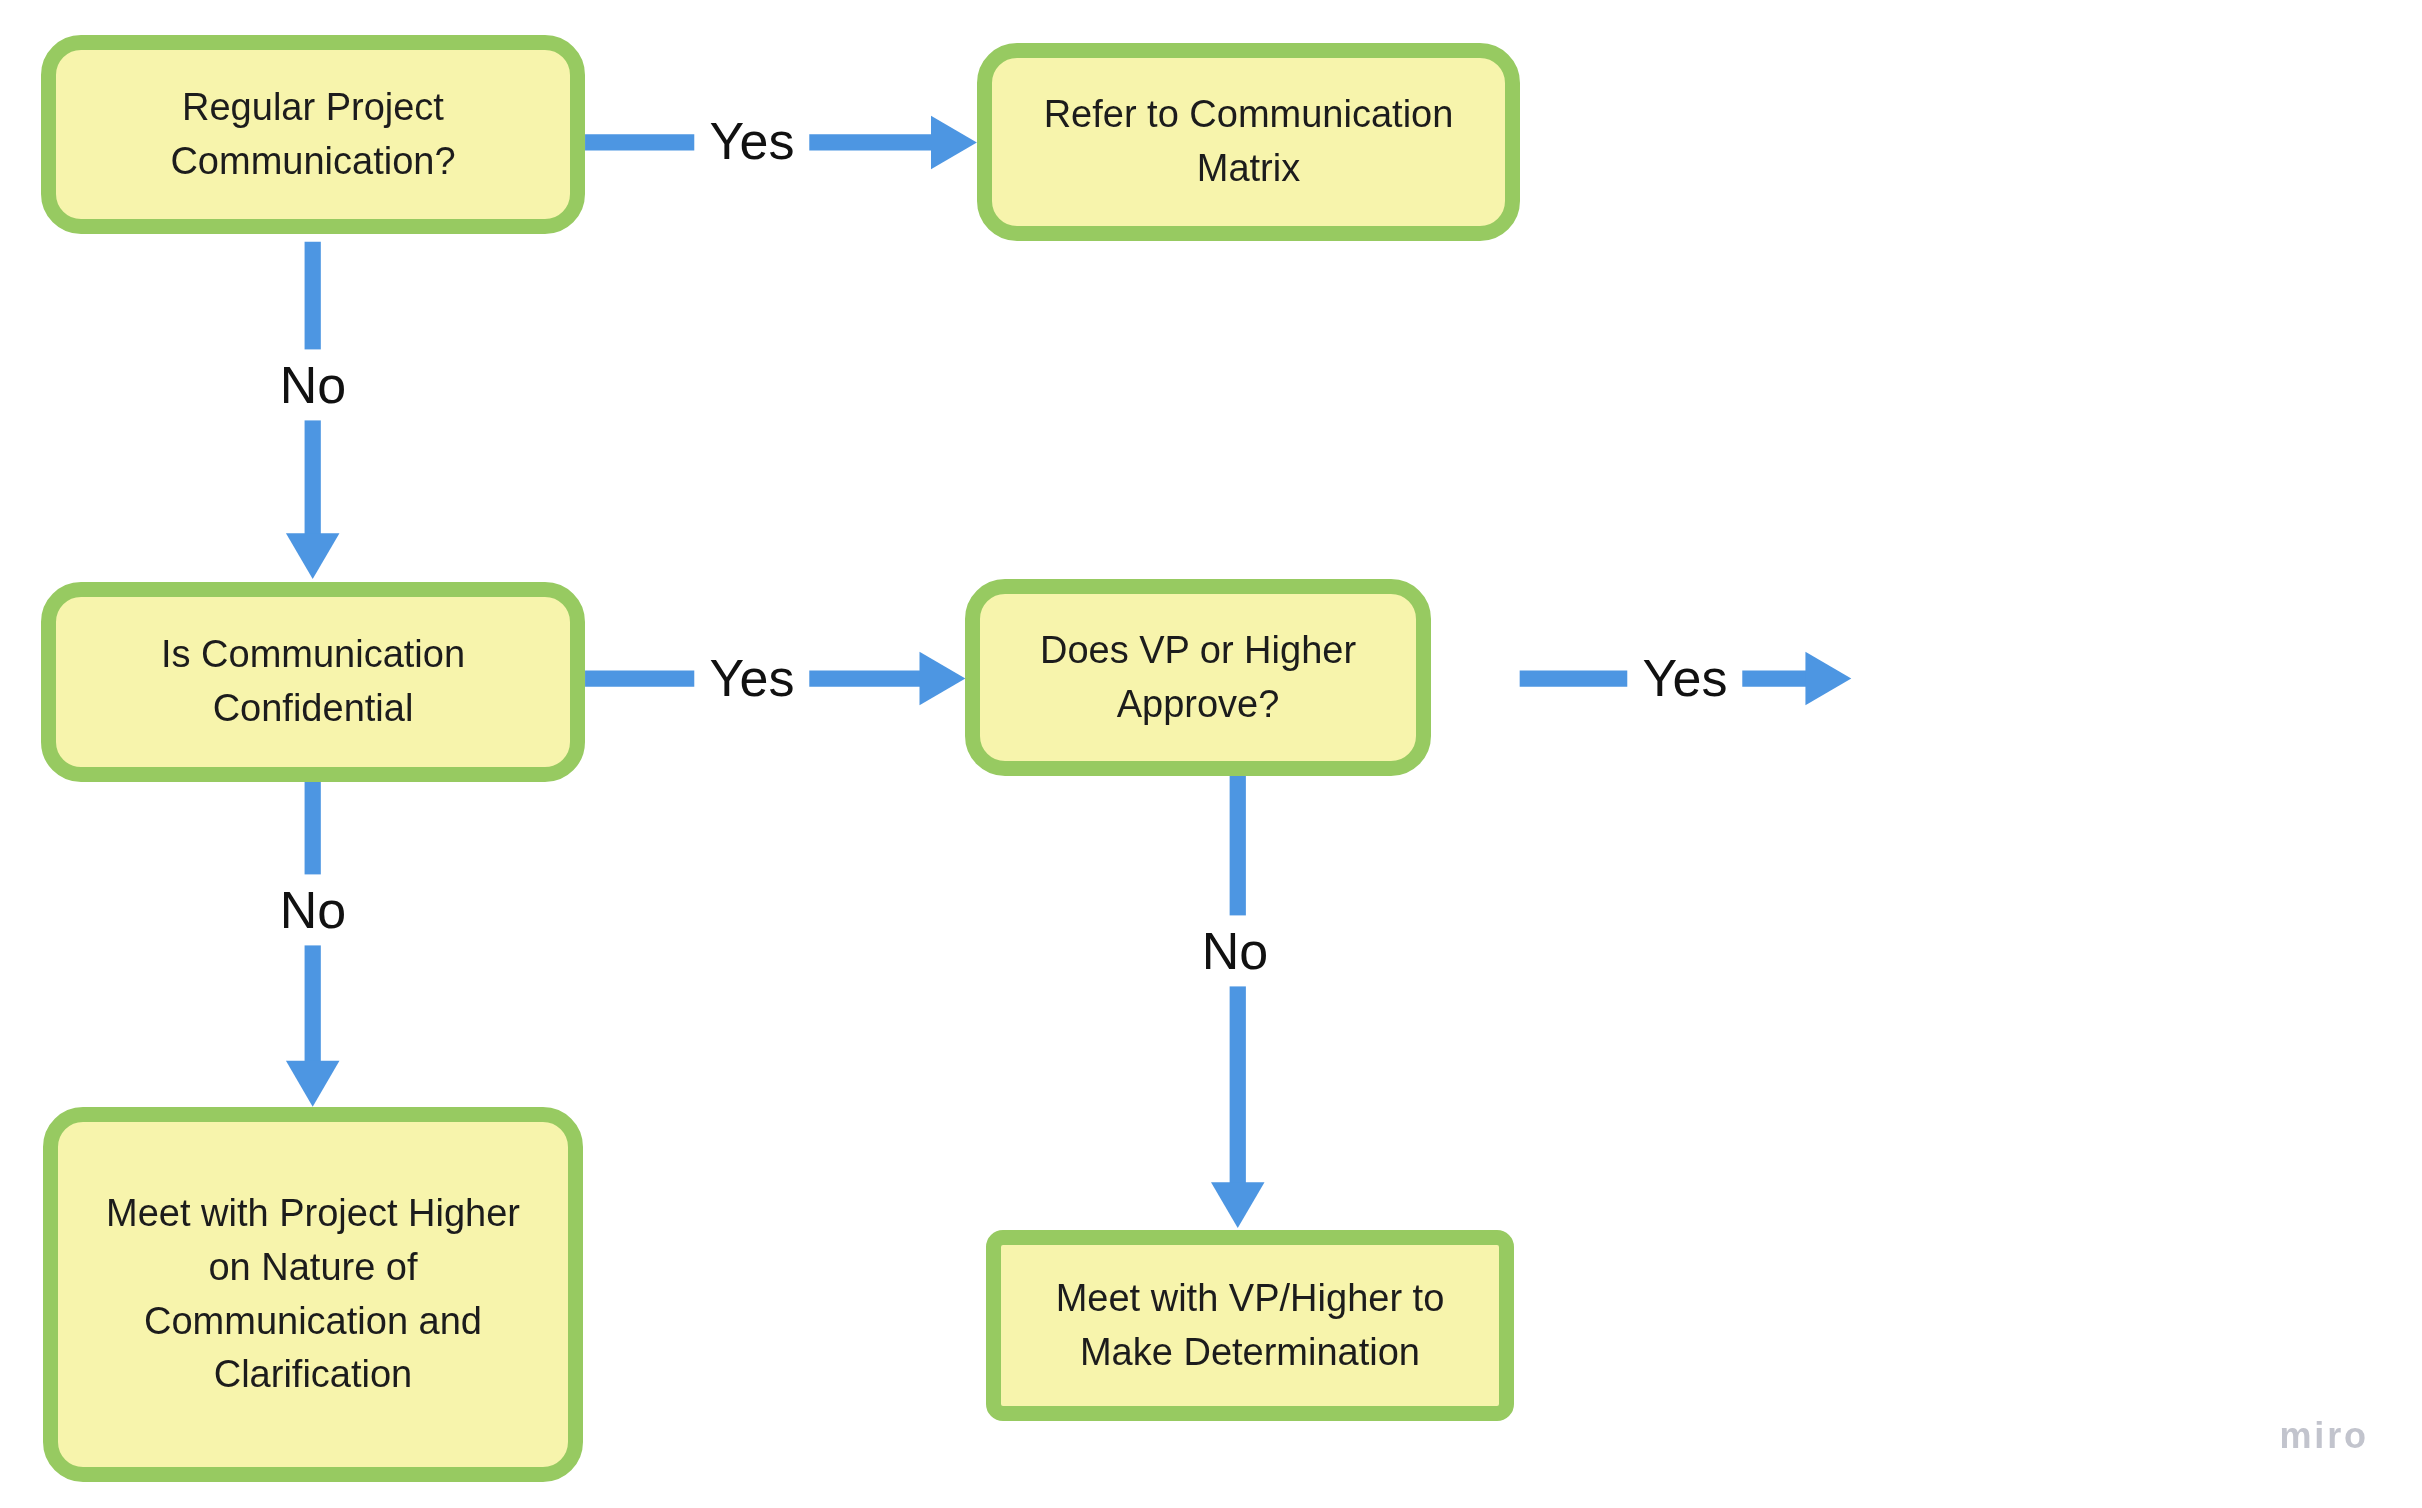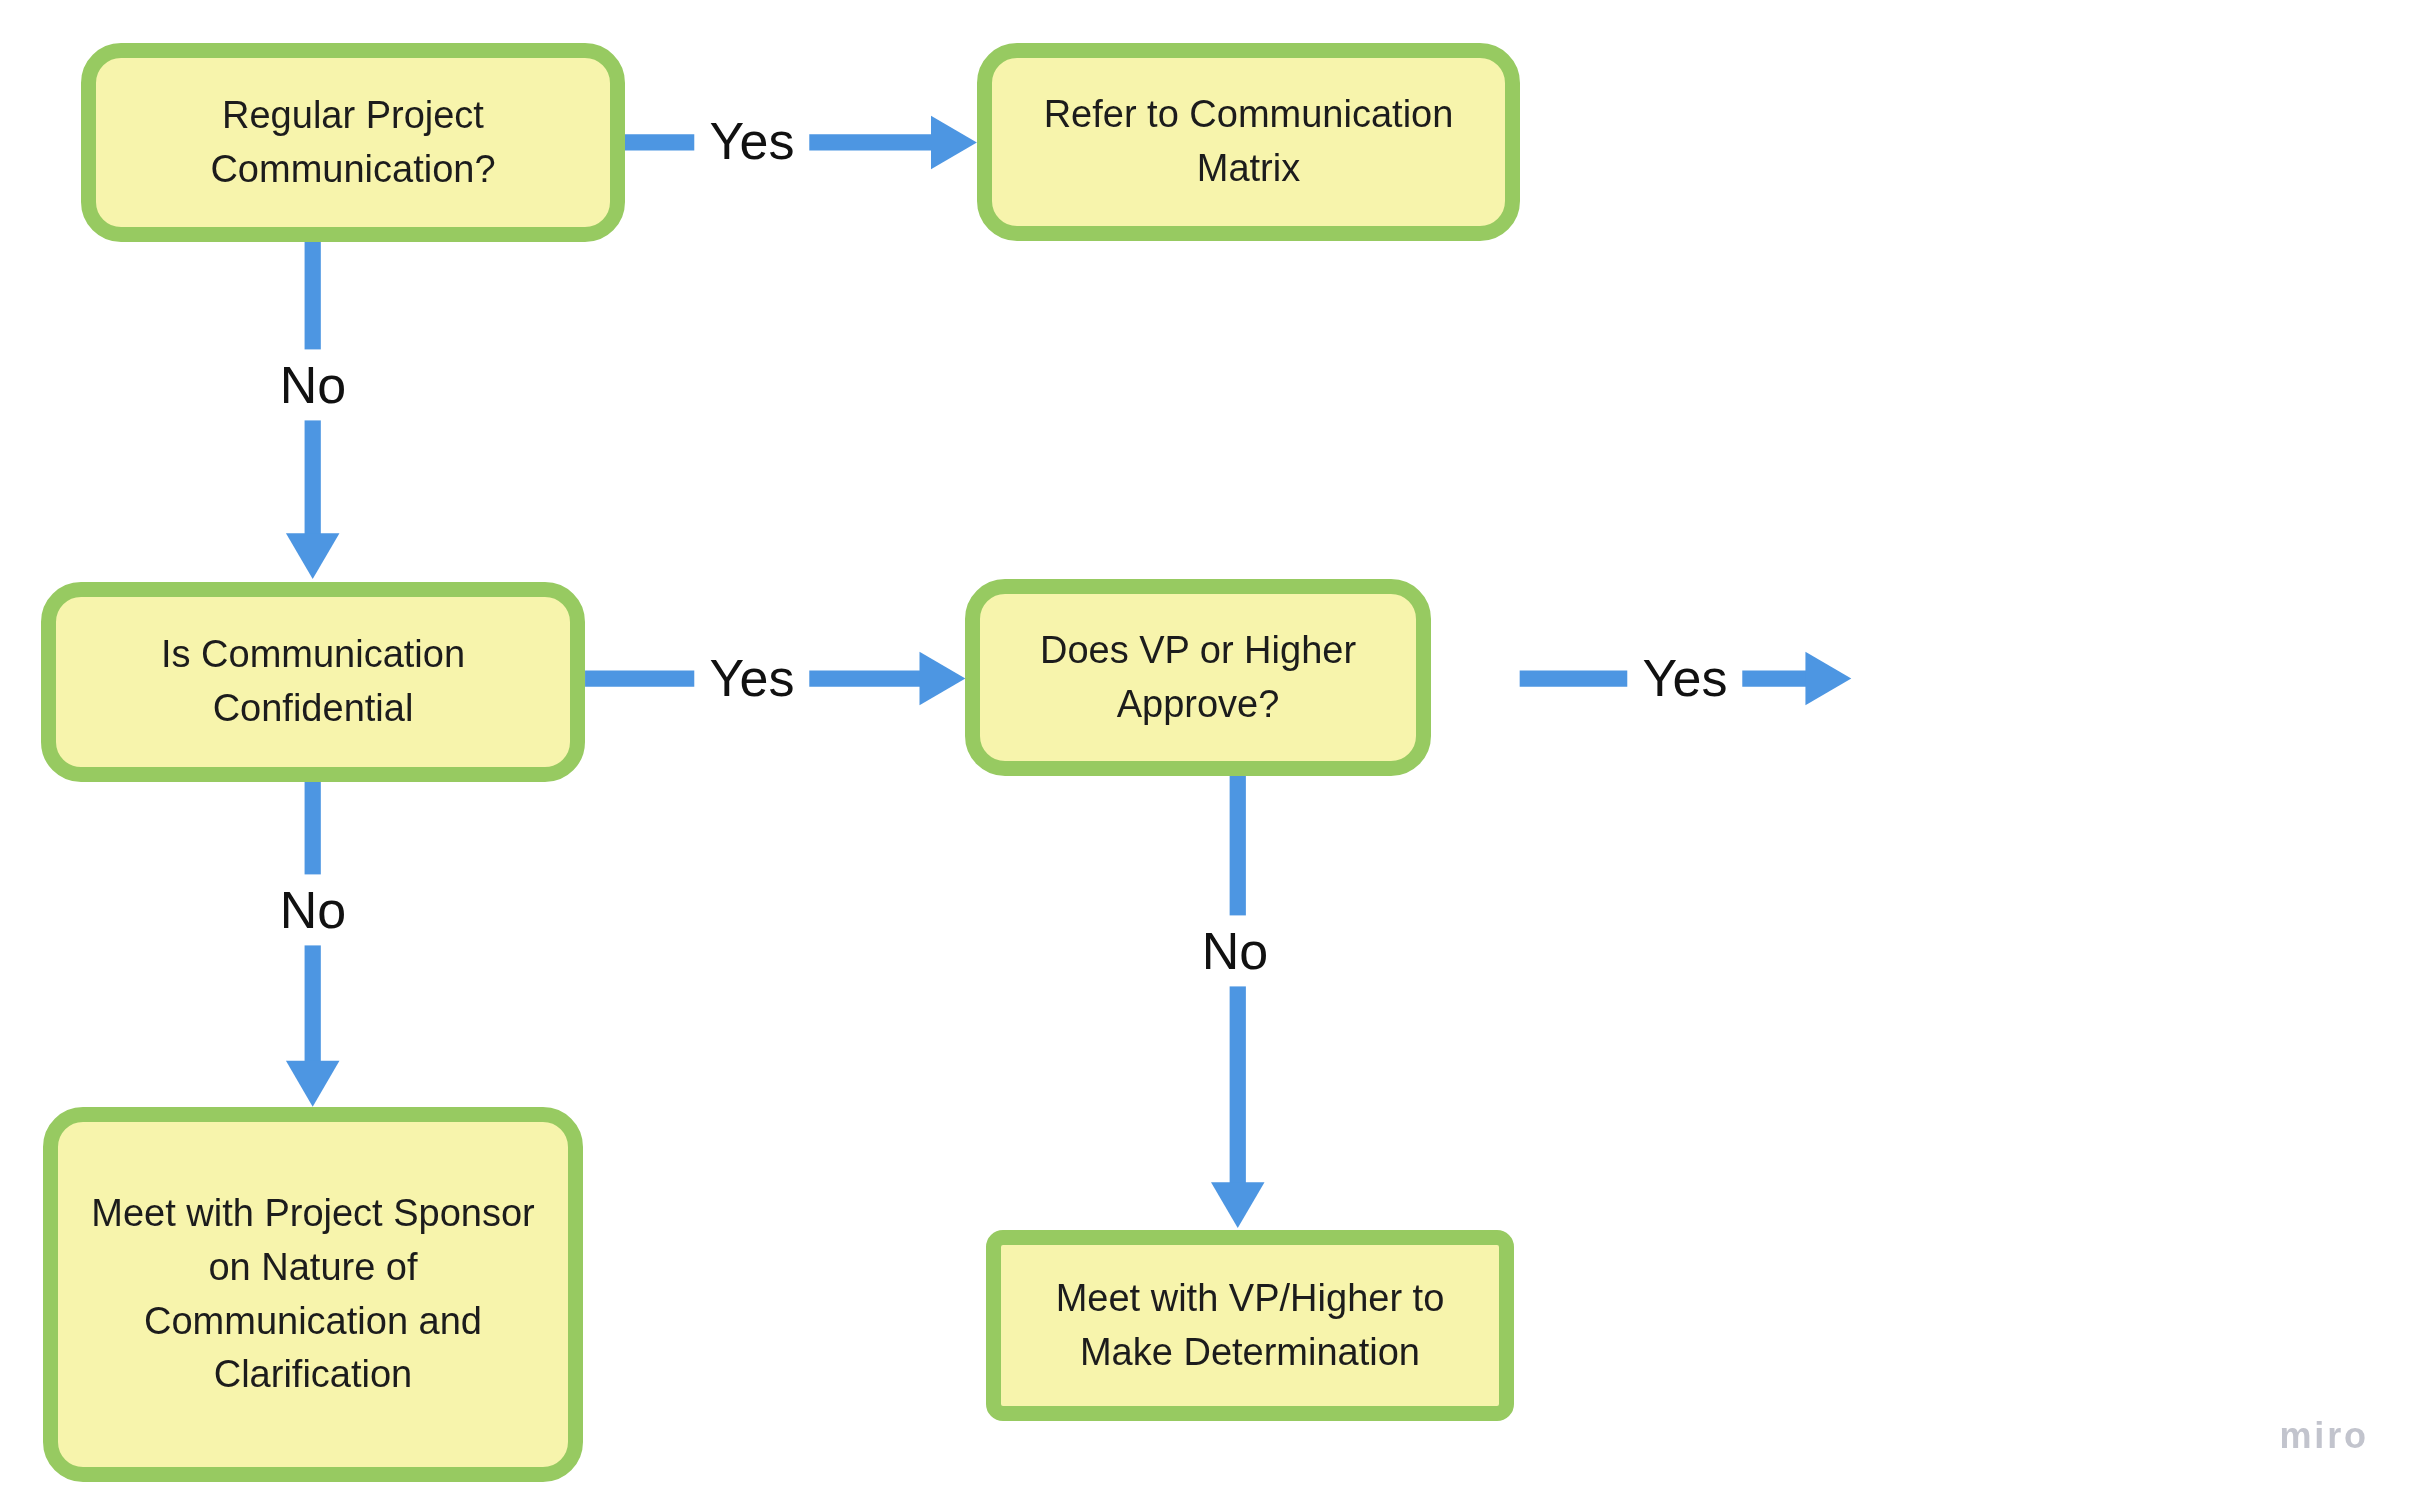--- a/index.html
+++ b/index.html
@@ -44,21 +44,21 @@
     text-align: center;
     padding: 0 11.5px;
   }
   .node-label {
     font-size: 38px;
     line-height: 1.42;
     color: var(--text);
     white-space: pre-line;
   }
   
-  .n1 { left: 41px;   top: 43px;   width: 544px; height: 199px; margin-left: 40px; }
+  .n1 { left: 41px;   top: 35px;   width: 544px; height: 199px; }
   .n2 { left: 977px; top: 43px;   width: 543px; height: 198px; }
   .n3 { left: 41px;   top: 582px;  width: 544px; height: 200px; }
   .n4 { left: 965px; top: 579px;  width: 466px; height: 197px; }
   .n5 { left: 1852px; top: 564px;  width: 457px; height: 203px; }
   .n6 { left: 43px;   top: 1107px; width: 540px; height: 375px; }
   .n7 { left: 986px; top: 1230px; width: 528px; height: 191px; border-radius: 17px; }
   .edge-label {
     position: absolute;
     transform: translate(-50%, -50%);
     background: var(--bg);
@@ -119,21 +119,21 @@
   </div>
   <div class="node n3">
     <div class="node-label">Is Communication
 Confidential</div>
   </div>
   <div class="node n4">
     <div class="node-label">Does VP or Higher
 Approve?</div>
   </div>
   <div class="node n6">
-    <div class="node-label">Meet with Project Sponsor
+    <div class="node-label">Meet with Project Higher
 on Nature of
 Communication and
 Clarification</div>
   </div>
   <div class="node n7">
     <div class="node-label">Meet with VP/Higher to
 Make Determination</div>
   </div>
 
   <div class="edge-label" style="left:752px; top:141px;">Yes</div>

